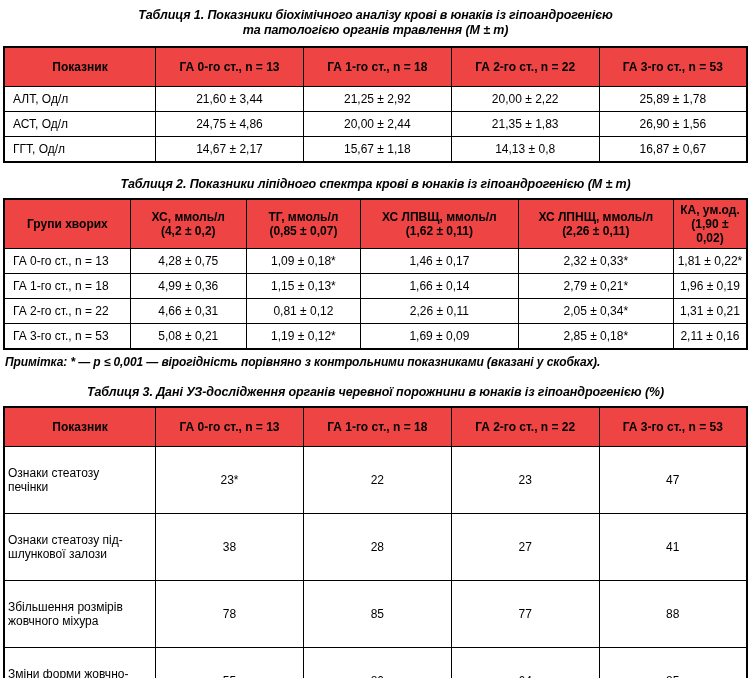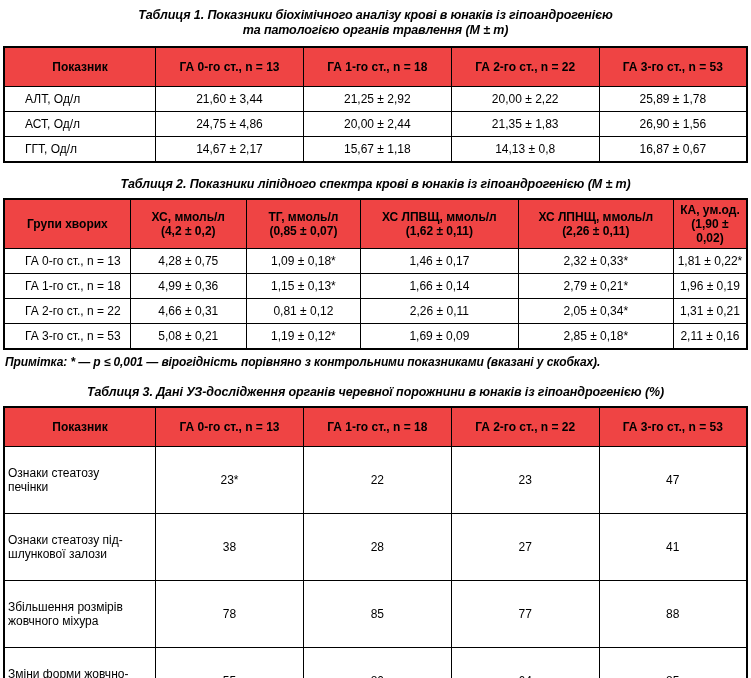--- a/index.html
+++ b/index.html
@@ -31,21 +31,21 @@
   }
   th{
     background:#ef4444;font-weight:bold;
     white-space:pre-line;
   }
   #t1 th,#t3 th{height:34px;}
   #t2 th{height:44px;}
   #t1 td,#t2 td{height:20px;}
   #t3 td{height:18px;padding:19px 3px;}
   td.rowlabel{
-    text-align:left;padding-left:20px;white-space:pre-line;
+    text-align:left;padding-left:8px;white-space:pre-line;
   }
   .note{
     font-weight:bold;font-style:italic;font-size:12px;line-height:14px;
     margin:5px 0 0 2px;letter-spacing:-0.1px;
   }
 </style>
 </head>
 <body>
 
 <div class="page">

